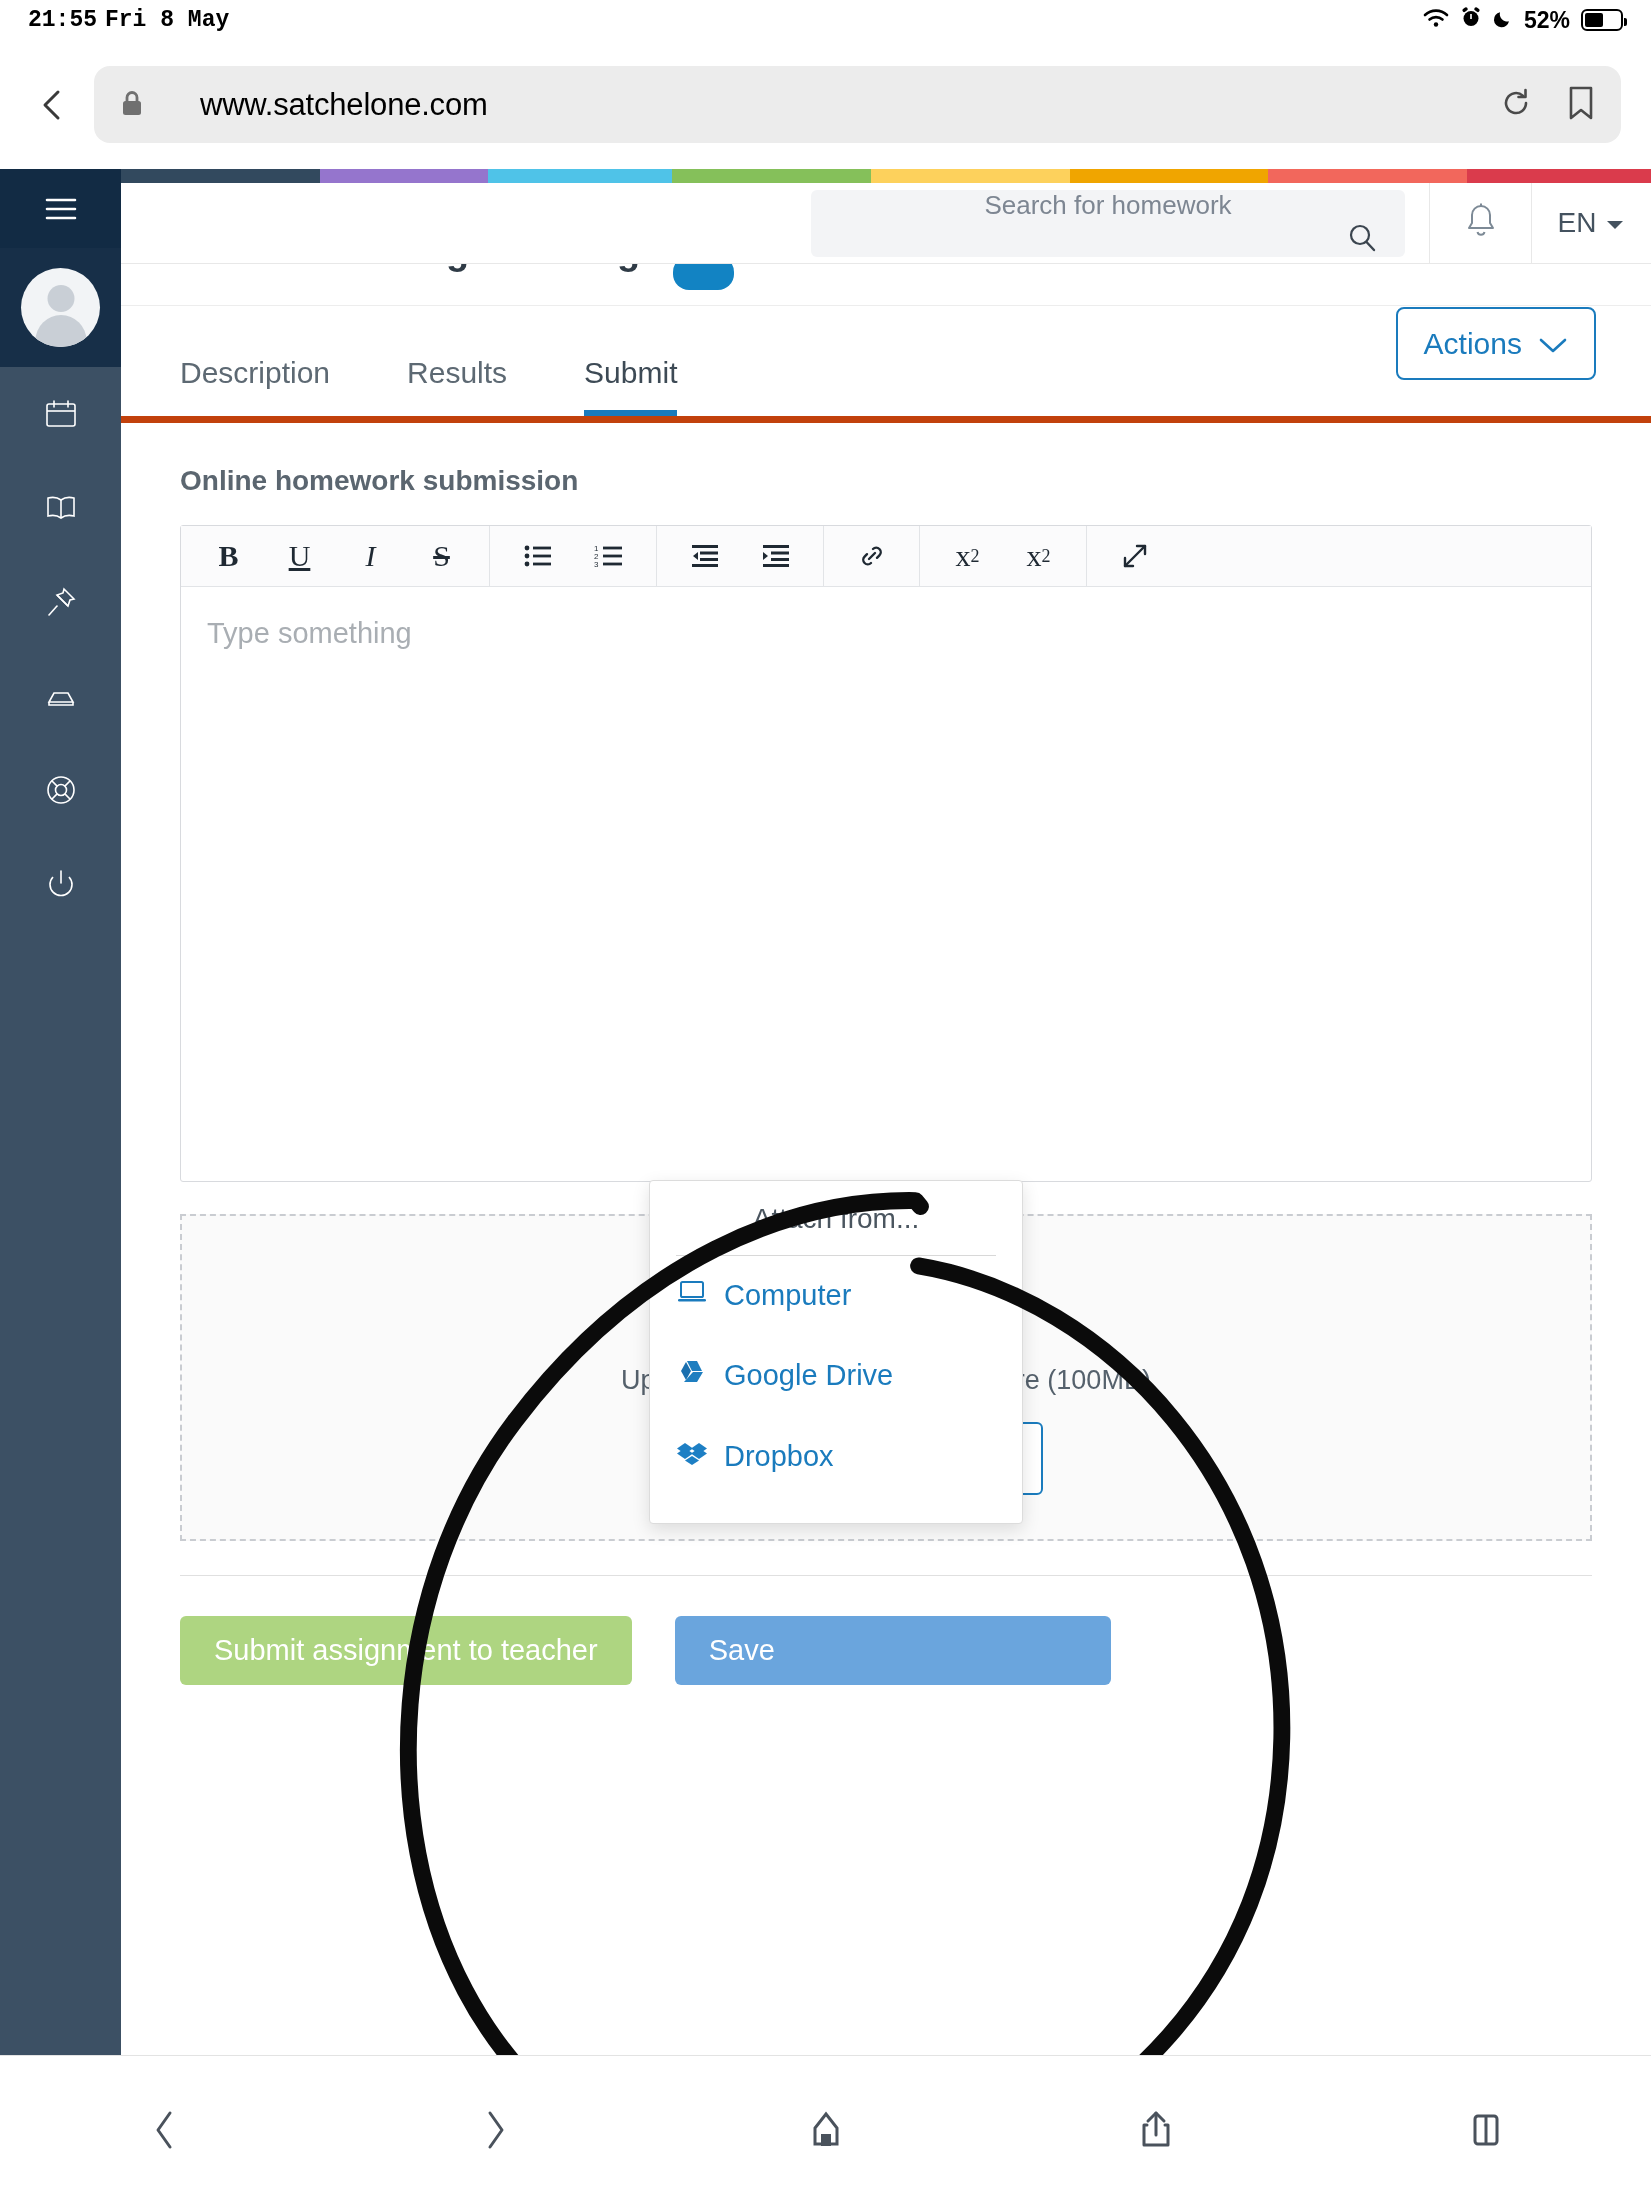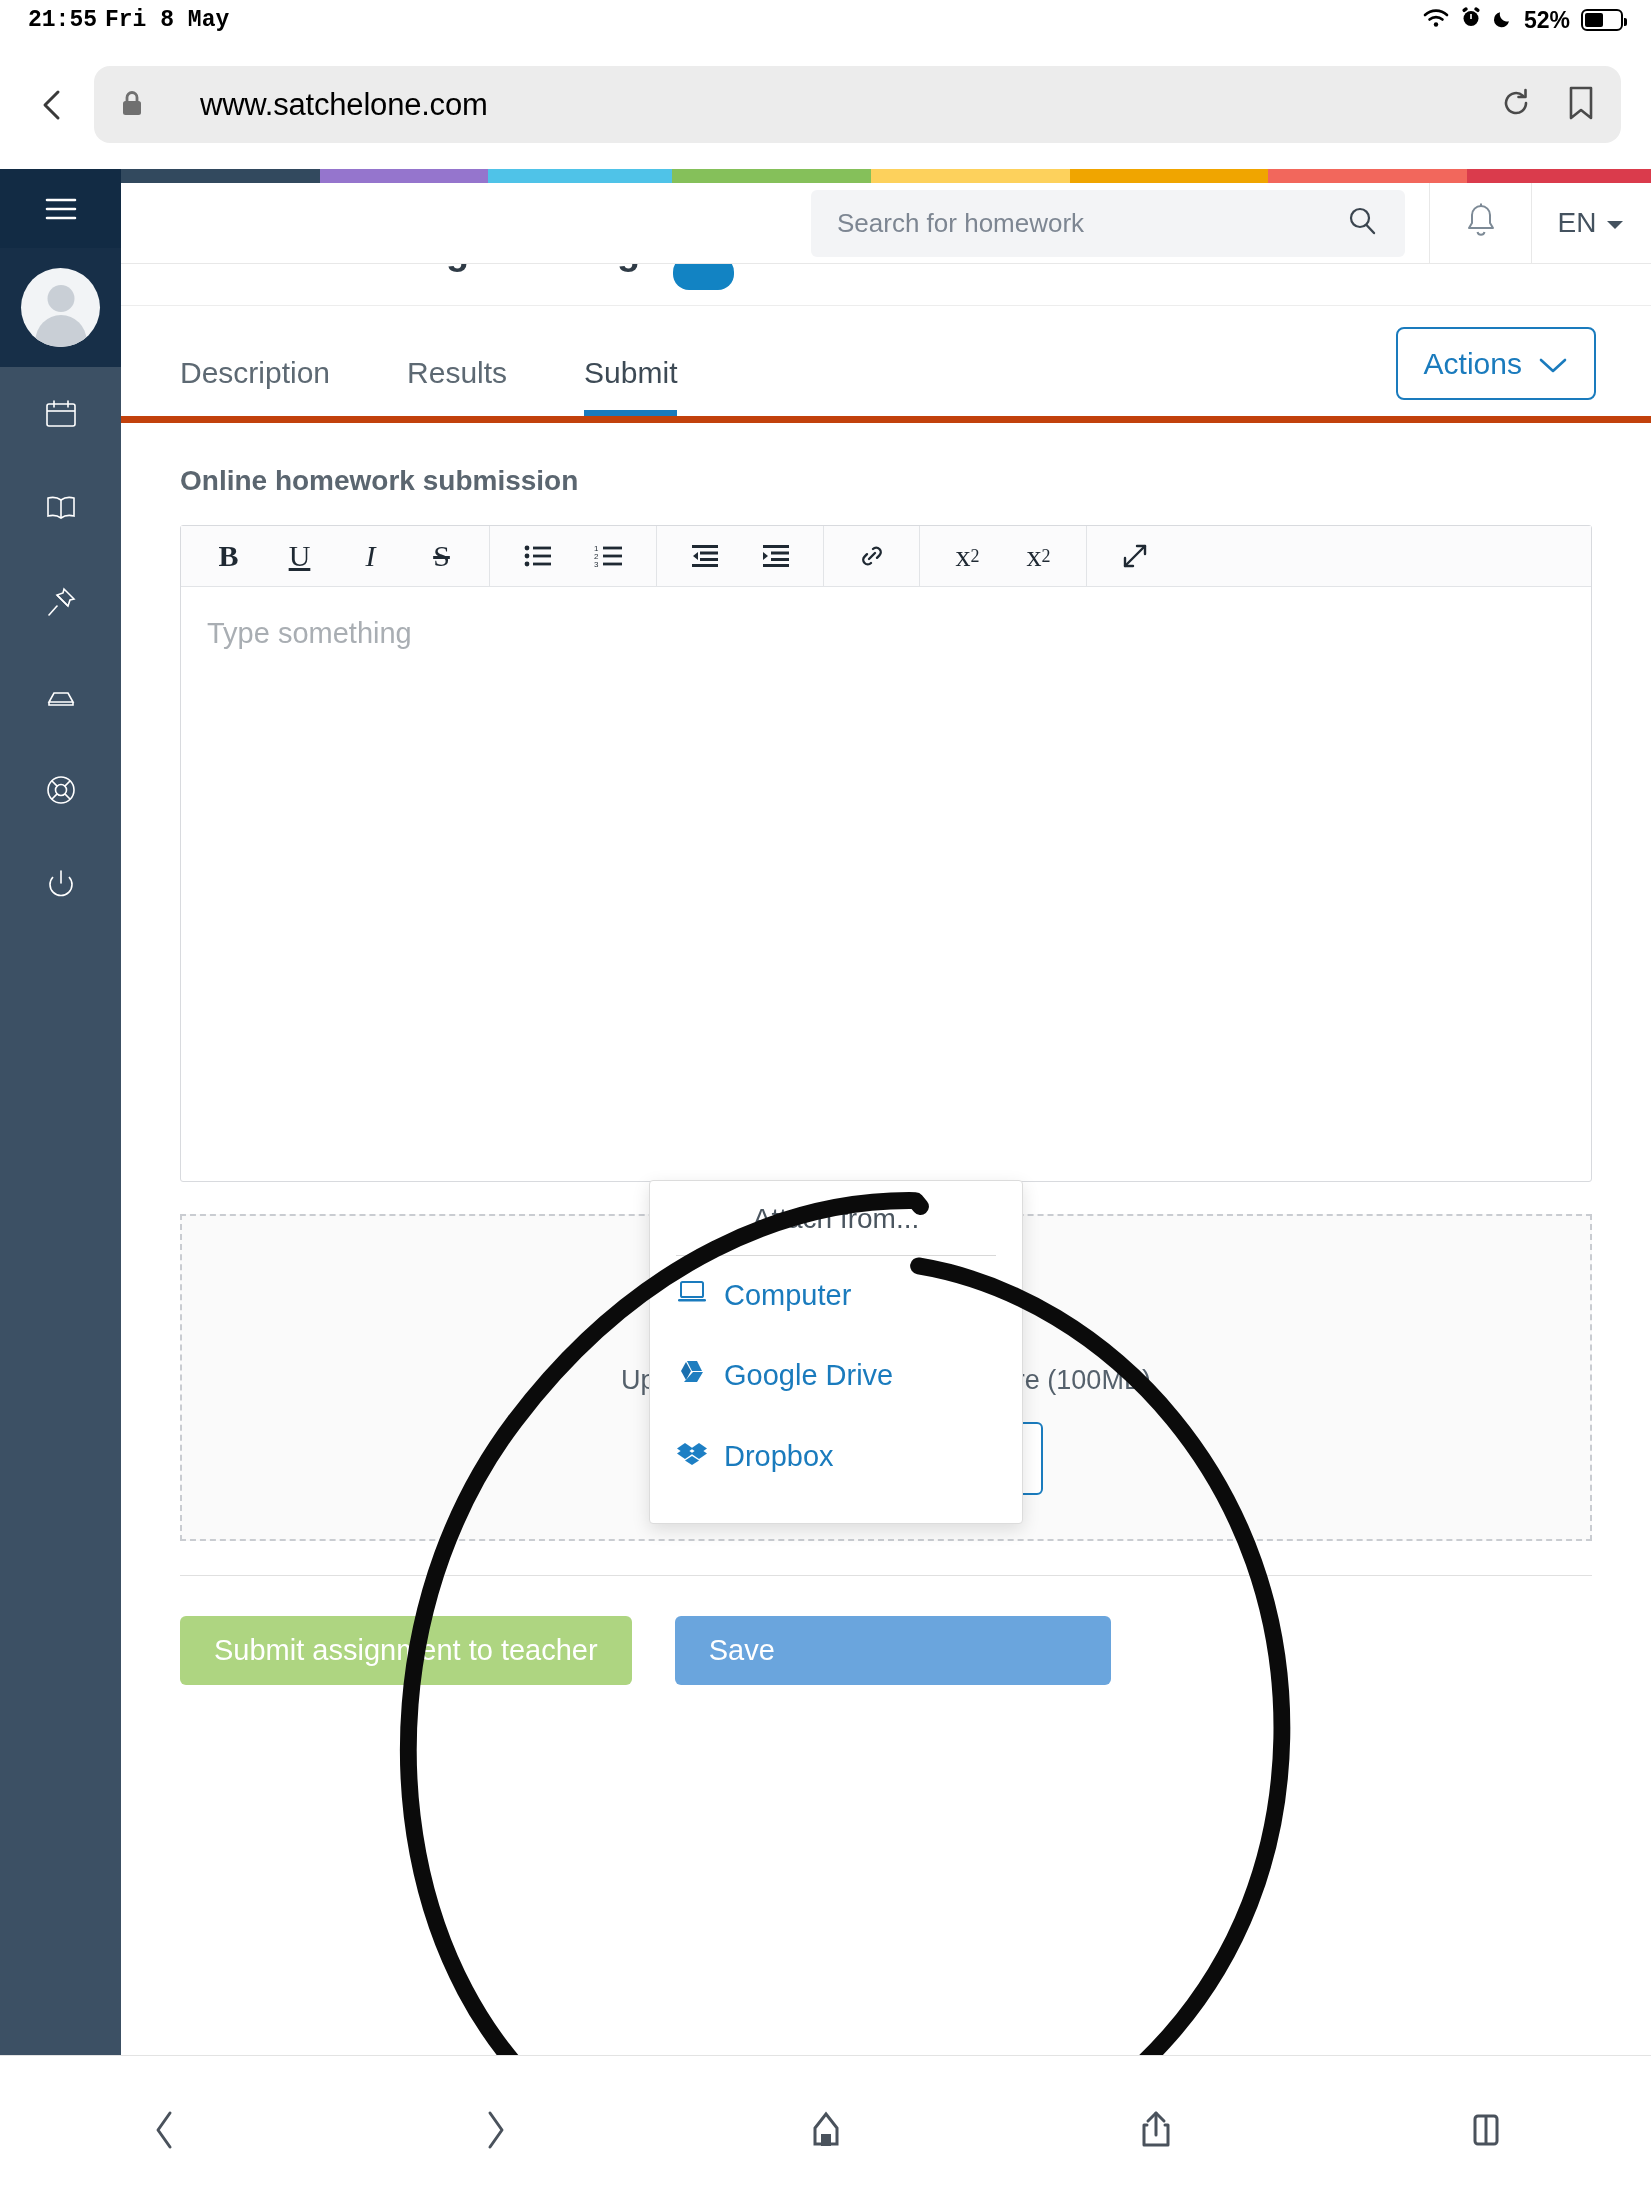--- a/index.html
+++ b/index.html
@@ -94,20 +94,21 @@
 
   .topbar {
     height: 81px; display: flex; align-items: center; justify-content: flex-end;
     border-bottom: 1px solid #e8e8e8;
     padding-right: 0;
   }
   .searchbox {
     width: 594px; height: 67px; background: #f3f4f6; border-radius: 6px;
     display: flex; align-items: center; padding: 0 26px;
     margin-right: 24px;
+    flex-direction: column;
   }
   .searchbox .ph { font-size: 26px; color: #7d8692; }
   .searchbox .mag { margin-left: auto; }
   .bell-cell {
     width: 103px; height: 81px; display: flex; align-items: center; justify-content: center;
     border-left: 1px solid #e8e8e8; border-right: 1px solid #e8e8e8;
   }
   .lang-cell {
     width: 119px; height: 81px; display: flex; align-items: center; justify-content: center;
     gap: 9px; font-size: 28px; color: #44525f;
@@ -136,21 +137,21 @@
   .tab {
     font-size: 30px; color: #5d6973; padding: 0 0 26px 0; margin-right: 77px;
     position: relative;
   }
   .tab.active { color: #3d4a55; }
   .tab.active::after {
     content: ""; position: absolute; left: 0; right: 0; bottom: 0;
     height: 6px; background: #1a7bbd;
   }
   .actions-btn {
-    position: absolute; right: 55px; bottom: 16px;
+    position: absolute; right: 55px; bottom: 36px;
     border: 2px solid #1a7bbd; color: #1a7bbd; border-radius: 8px;
     height: 73px; display: flex; align-items: center; gap: 16px;
     padding: 0 26px; font-size: 30px; background: #fff;
   }
 
   
   .content { flex: 1; padding: 42px 59px 0 59px; position: relative; }
   .section-title {
     font-size: 28px; font-weight: bold; color: #5b6670; margin-bottom: 28px;
   }

